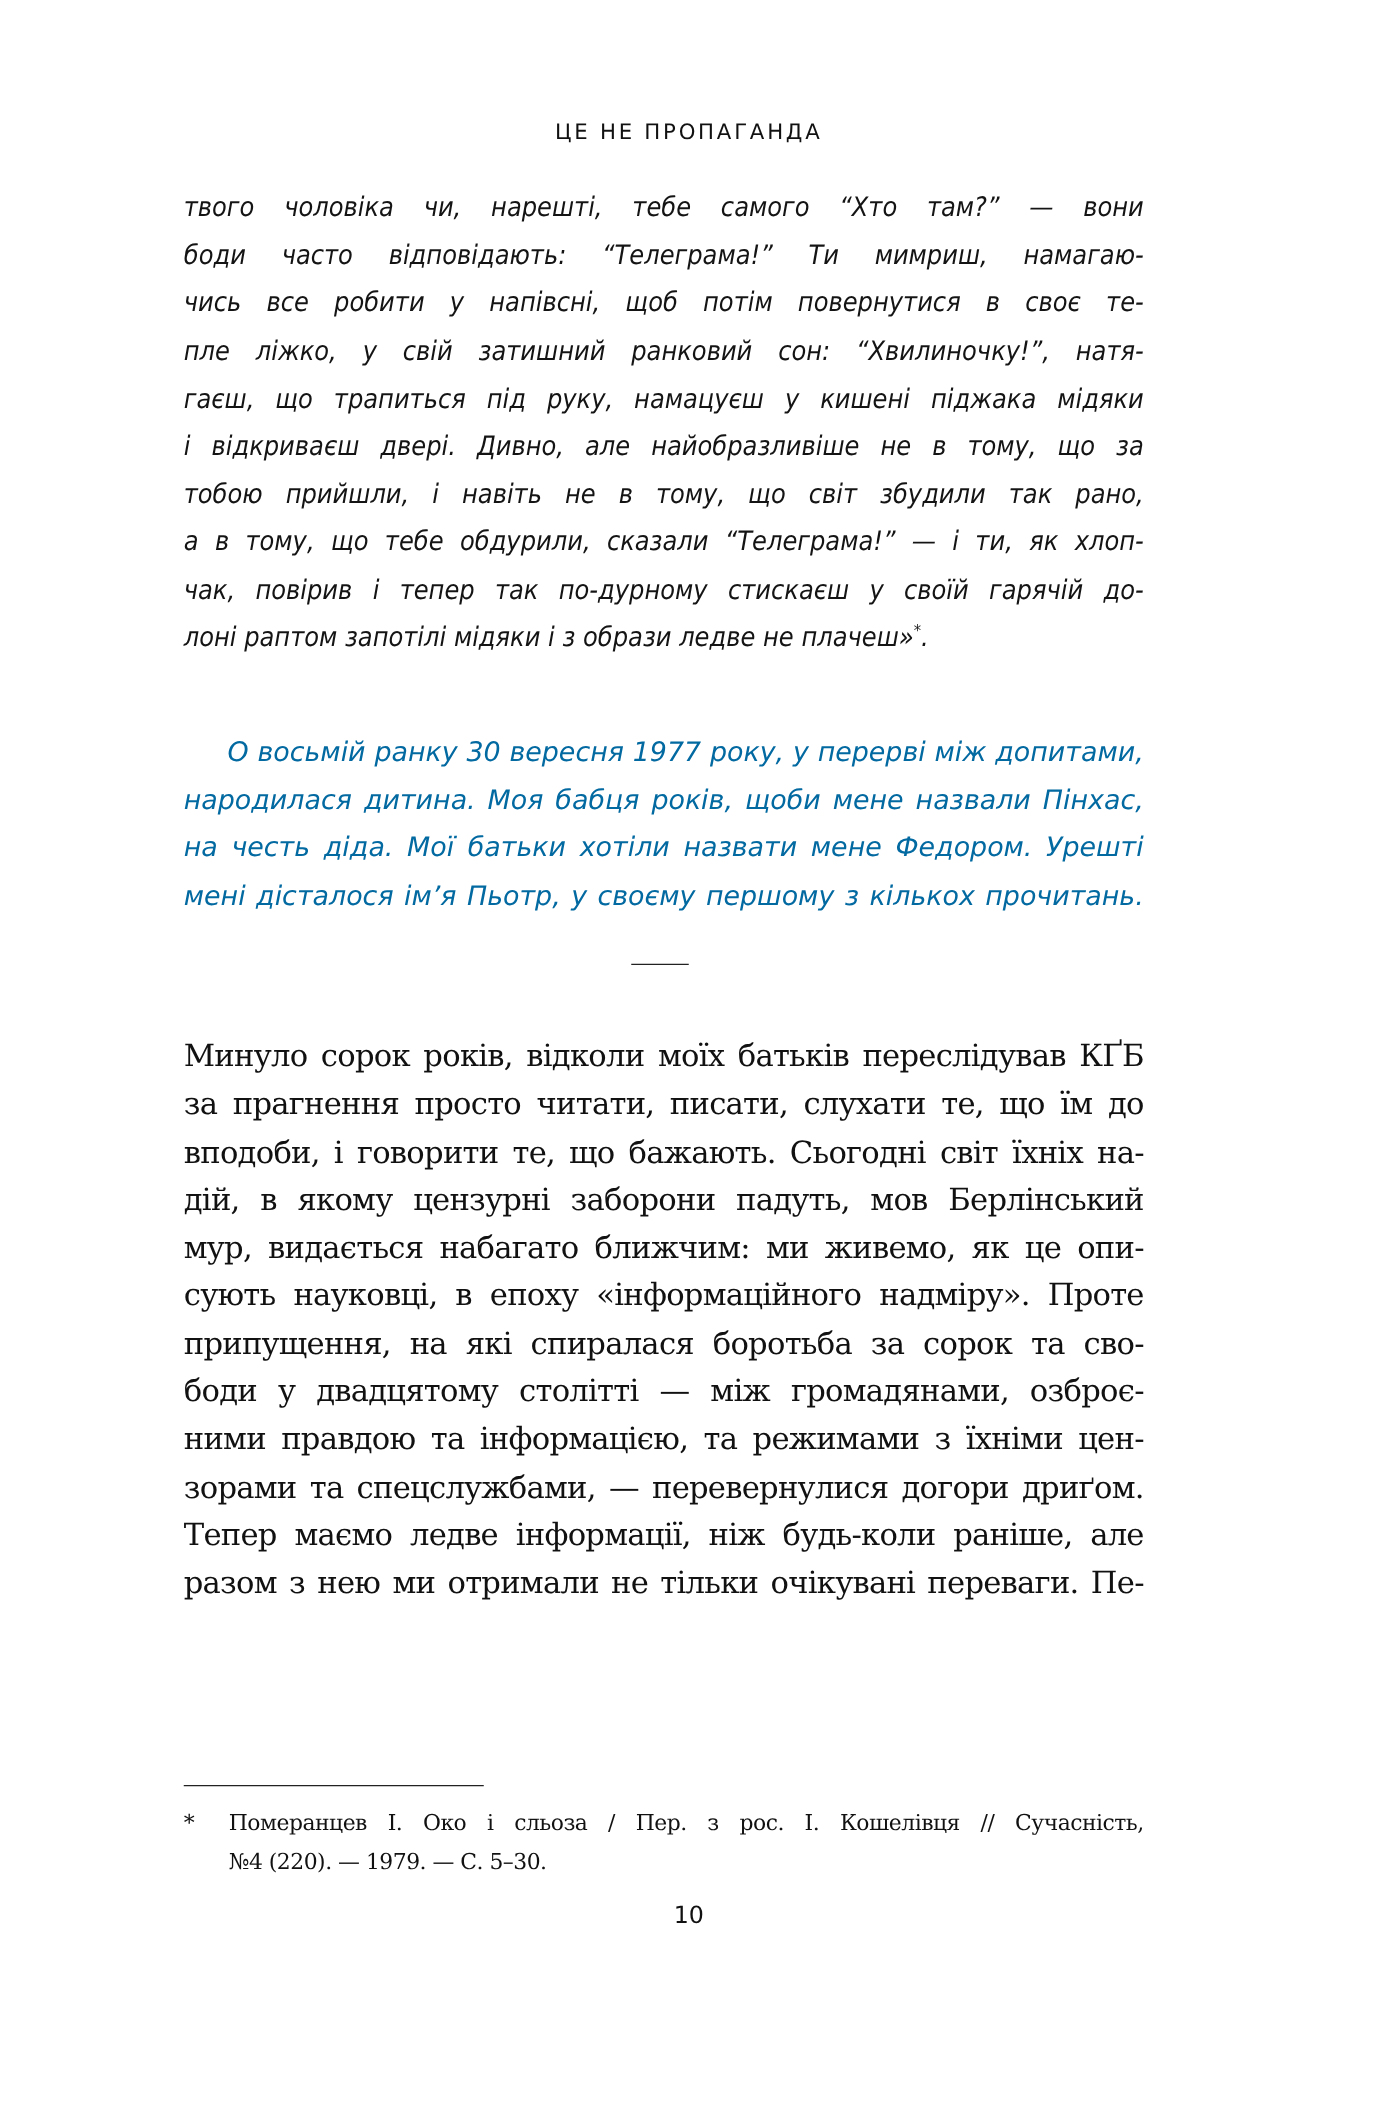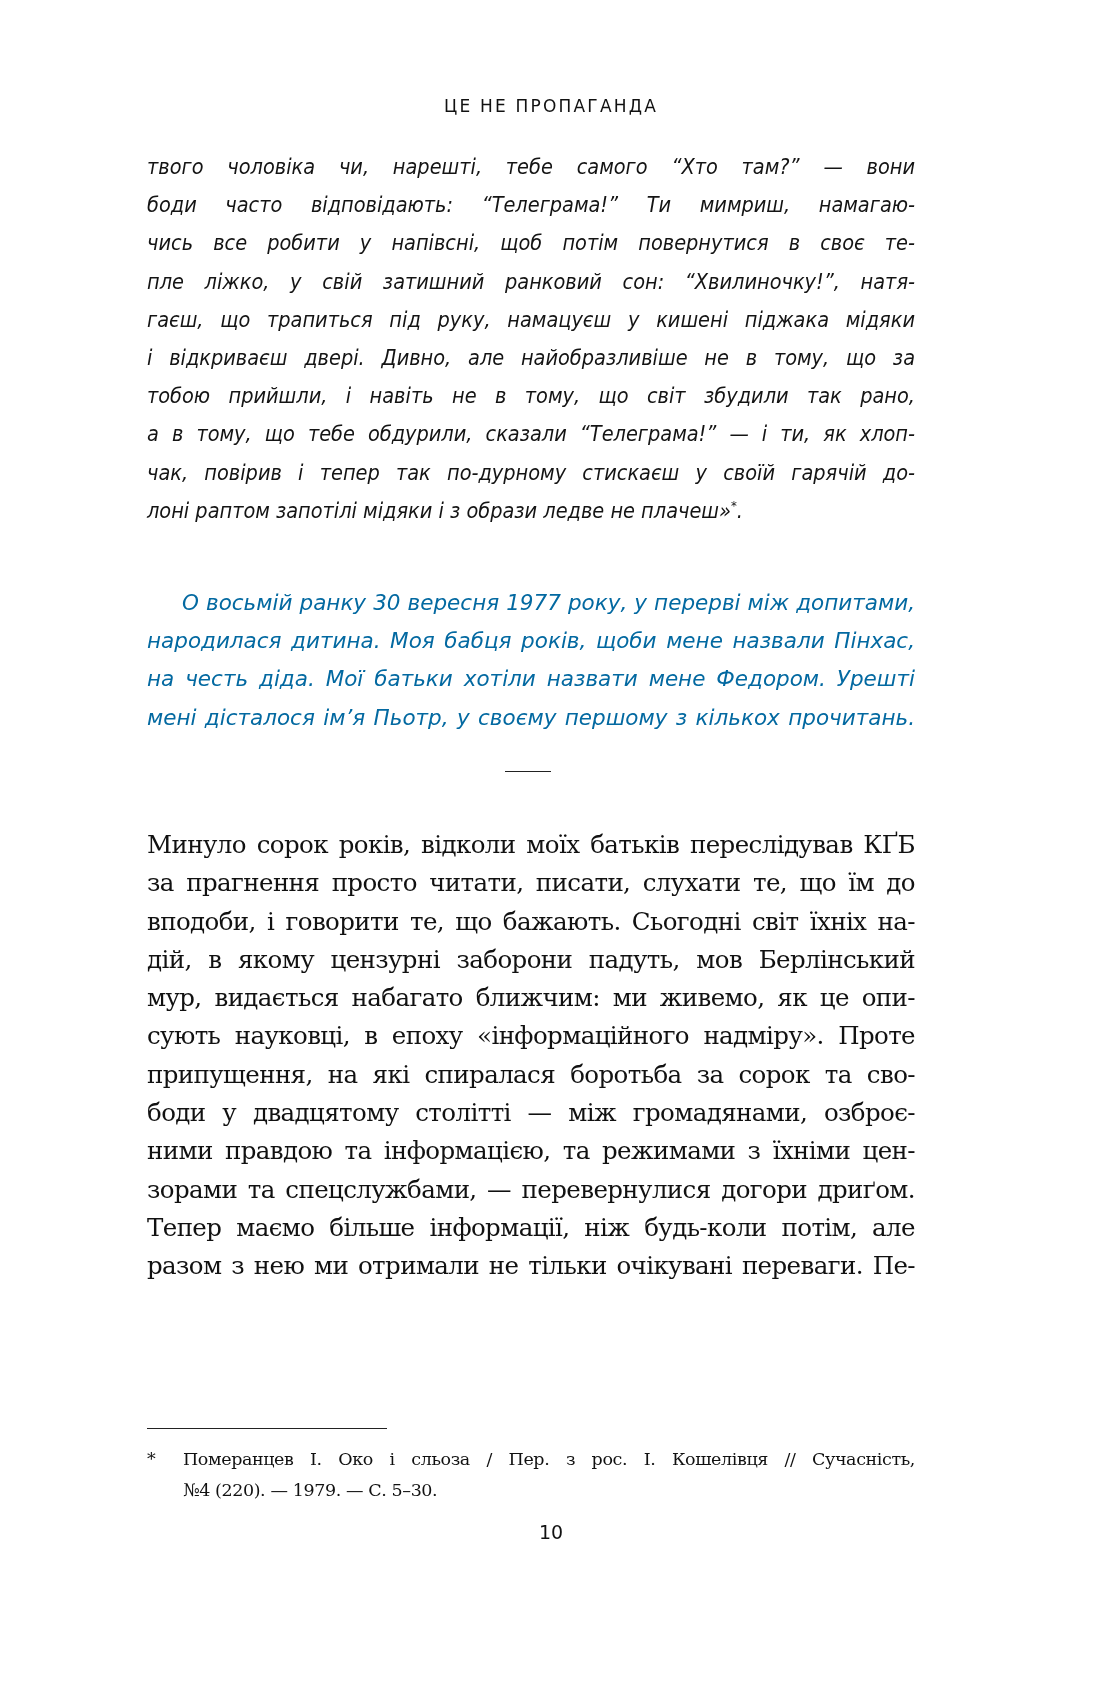--- a/index.html
+++ b/index.html
@@ -186,21 +186,21 @@
     <span class="body-line">Минуло сорок років, відколи моїх батьків переслідував КҐБ</span>
     <span class="body-line">за прагнення просто читати, писати, слухати те, що їм до</span>
     <span class="body-line">вподоби, і говорити те, що бажають. Сьогодні світ їхніх на-</span>
     <span class="body-line">дій, в якому цензурні заборони падуть, мов Берлінський</span>
     <span class="body-line">мур, видається набагато ближчим: ми живемо, як це опи-</span>
     <span class="body-line">сують науковці, в епоху «інформаційного надміру». Проте</span>
     <span class="body-line">припущення, на які спиралася боротьба за сорок та сво-</span>
     <span class="body-line">боди у двадцятому столітті — між громадянами, озброє-</span>
     <span class="body-line">ними правдою та інформацією, та режимами з їхніми цен-</span>
     <span class="body-line">зорами та спецслужбами, — перевернулися догори дриґом.</span>
-    <span class="body-line">Тепер маємо більше інформації, ніж будь-коли потім, але</span>
+    <span class="body-line">Тепер маємо ледве інформації, ніж будь-коли раніше, але</span>
     <span class="body-line">разом з нею ми отримали не тільки очікувані переваги. Пе-</span>
   </div>
 
   <div class="footnote-rule"></div>
 
   <div class="footnote">
     <span class="fn-marker">*</span>
     <div class="fn-body">
       <span class="fn-line justify">Померанцев І. Око і сльоза / Пер. з рос. І. Кошелівця // Сучасність,</span>
       <span class="fn-line">№4 (220). — 1979. — С. 5–30.</span>

